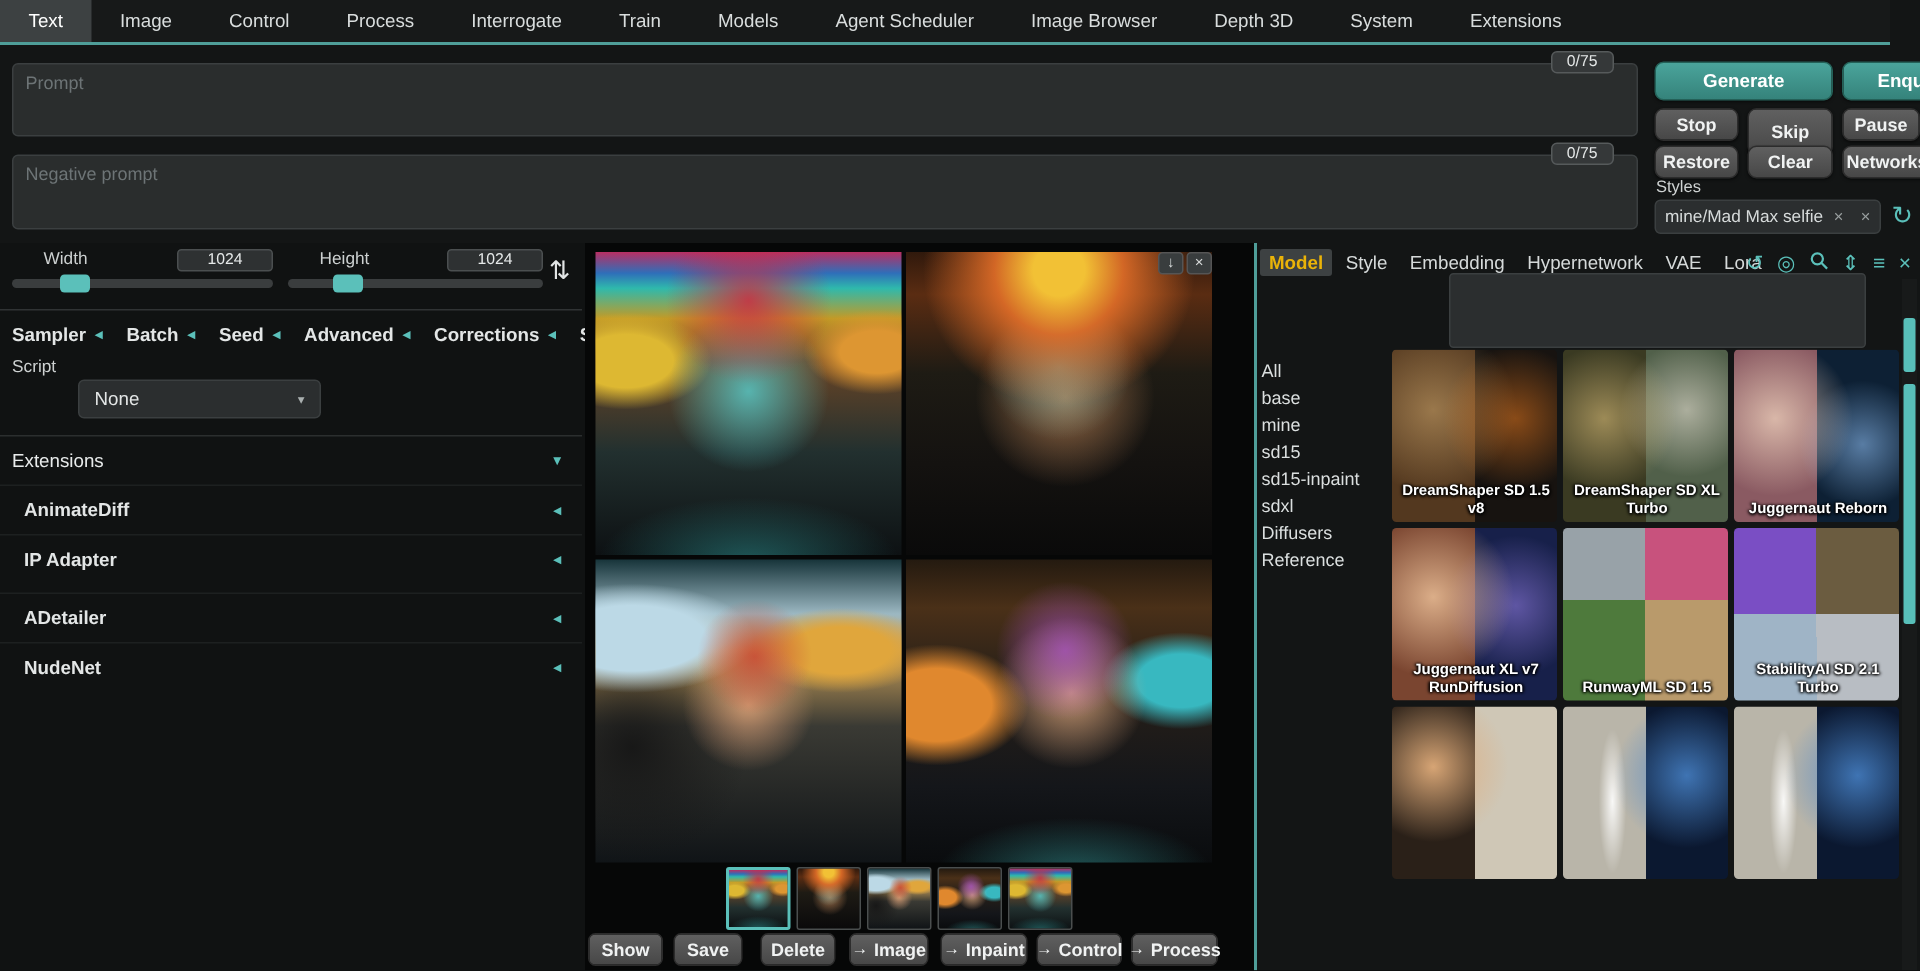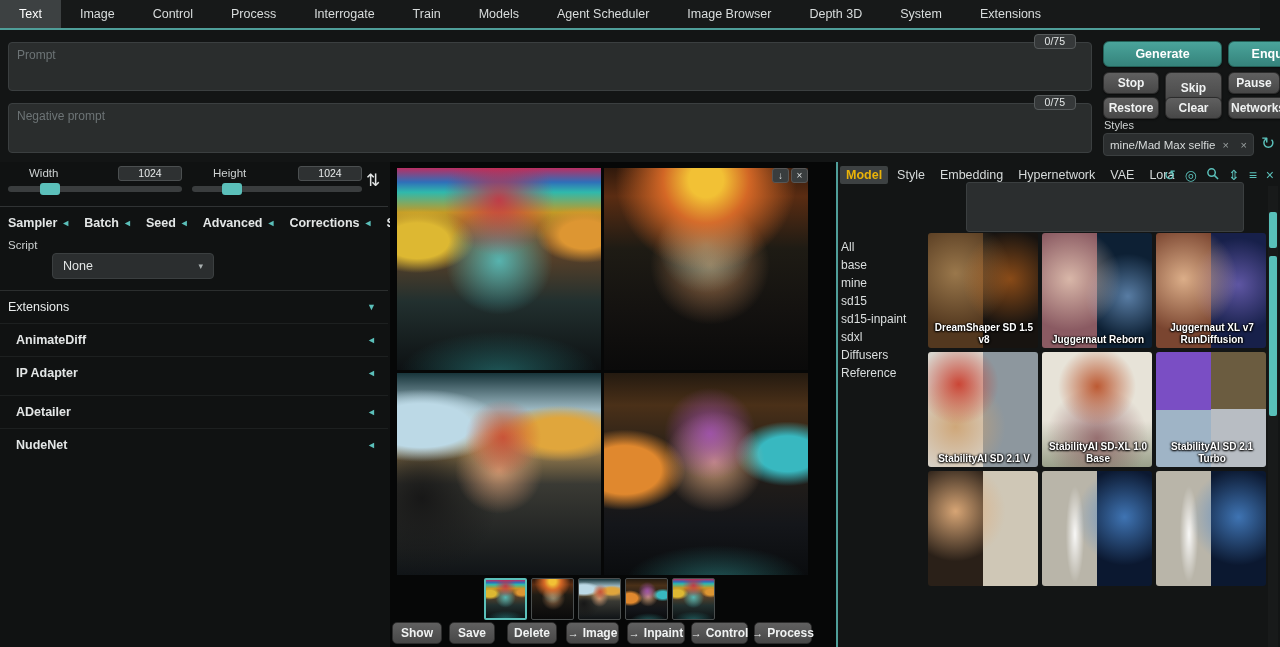--- a/index.html
+++ b/index.html
@@ -345,31 +345,31 @@
       <div class="folder">sd15</div>
       <div class="folder">sd15-inpaint</div>
       <div class="folder">sdxl</div>
       <div class="folder">Diffusers</div>
       <div class="folder">Reference</div>
     </div>
     <div id="cards">
       <div class="card c1">
           <div class="card-label">DreamShaper SD 1.5 v8</div>
         </div>
+      <div class="card c2">
+          <div class="card-label">DreamShaper SD XL Turbo</div>
+        </div>
       <div class="card c3">
           <div class="card-label">Juggernaut Reborn</div>
         </div>
       <div class="card c4">
           <div class="card-label">Juggernaut XL v7 RunDiffusion</div>
         </div>
-      <div class="card c7">
-          <div class="card-label">StabilityAI SD 2.1 V</div>
-        </div>
-      <div class="card c8">
-          <div class="card-label">StabilityAI SD-XL 1.0 Base</div>
+      <div class="card c5">
+          <div class="card-label">RunwayML SD 1.5</div>
         </div>
       <div class="card c9">
           <div class="card-label">StabilityAI SD 2.1 Turbo</div>
         </div>
       <div class="card c10">
           <div class="card-label"></div>
         </div>
       <div class="card c11">
           <div class="card-label"></div>
         </div>

